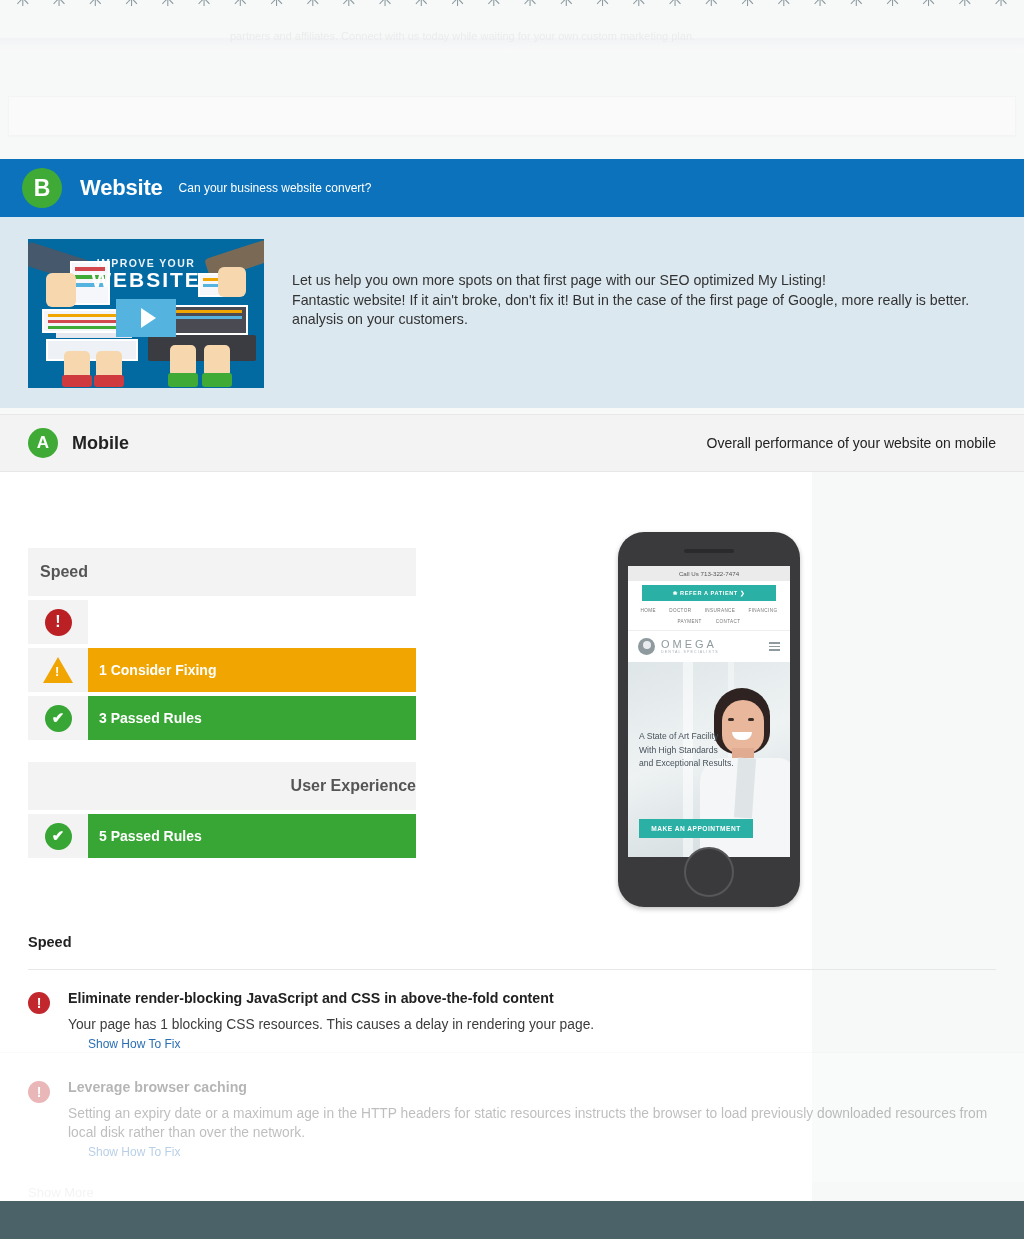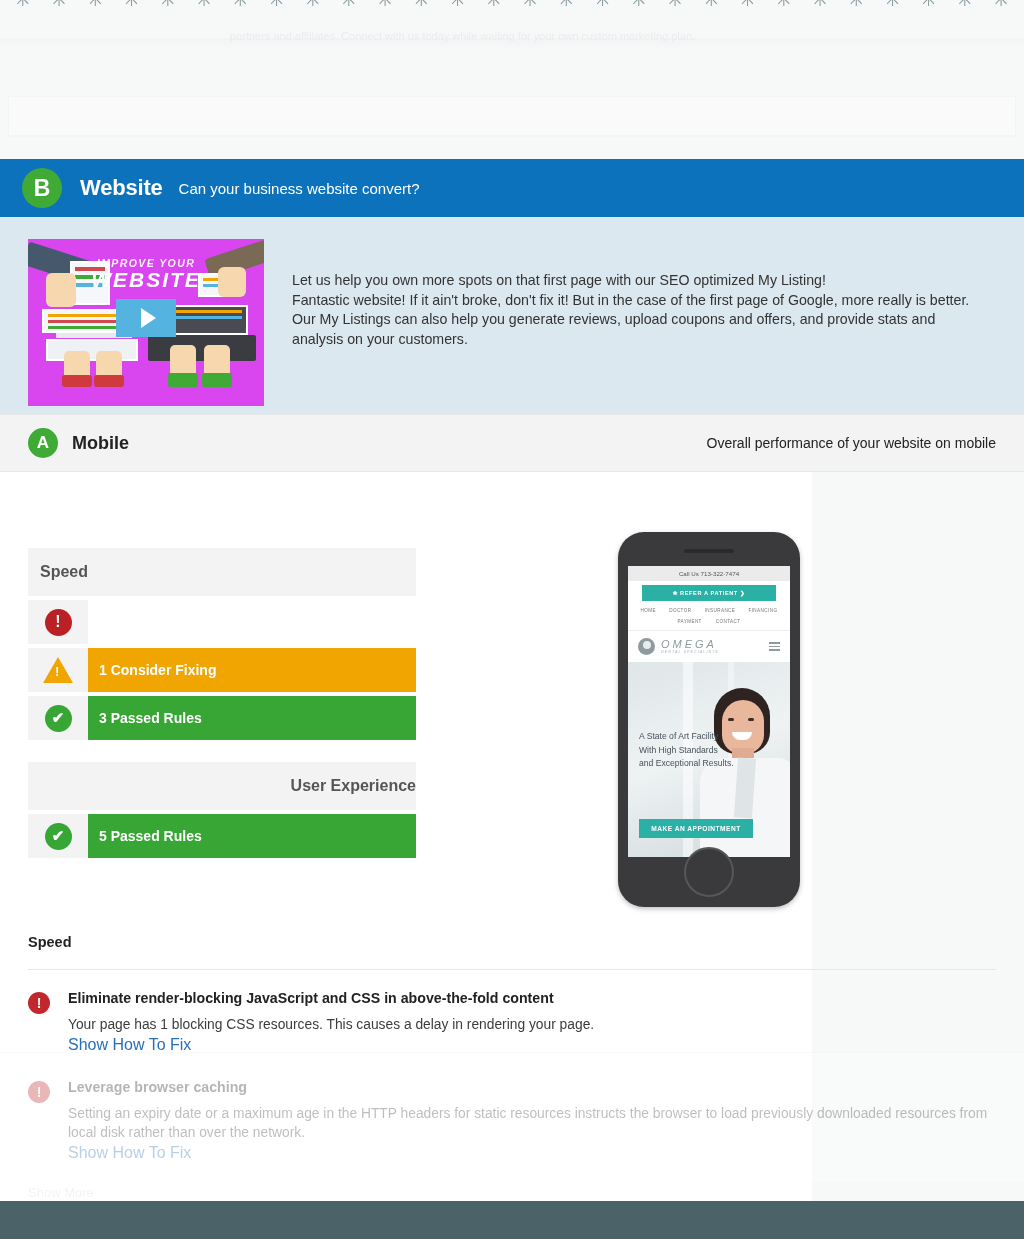--- a/index.html
+++ b/index.html
@@ -48,30 +48,30 @@
     width: 40px; height: 40px; border-radius: 50%;
     background: #3faa35; color: #fff;
     display: flex; align-items: center; justify-content: center;
     font-size: 23px; font-weight: bold; flex: 0 0 auto;
   }
   .badge.small { width: 30px; height: 30px; font-size: 17px; background: #3faa35; }
   .wsTitle {
     color: #fff; font-weight: bold; font-size: 22px;
     margin-left: 18px; letter-spacing: -.2px;
   }
-  .wsSub { color: #fff; font-size: 15px; margin-left: 16px; }
+  .wsSub { color: #fff; font-size: 12px; margin-left: 16px; }
 
   
   .ws-body {
     background: #dce8f0; padding: 22px 24px 20px 28px;
     display: flex; align-items: flex-start; min-height: 155px;
   }
   .video {
-    position: relative; width: 236px; height: 167px; flex: 0 0 auto;
-    background: #d946ef; overflow: hidden; font-style: italic;
+    position: relative; width: 236px; height: 149px; flex: 0 0 auto;
+    background: #0369a1; overflow: hidden;
   }
   .v-title {
     position: absolute; left: 0; right: 0; top: 18px; text-align: center;
     color: #fff; font-weight: bold; letter-spacing: 1.4px;
   }
   .v-t1 { font-size: 10.5px; opacity: .92; }
   .v-t2 { font-size: 21px; margin-top: -1px; letter-spacing: 2px; }
   .play-box {
     position: absolute; left: 88px; top: 60px; width: 60px; height: 38px;
     background: #55b3e0; display: flex; align-items: center; justify-content: center;
@@ -182,21 +182,21 @@
   .p-nav2 { display: flex; justify-content: center; gap: 14px; font-size: 4.6px; color: #777; margin-top: 6px; letter-spacing: .4px; }
   .p-logo-row {
     display: flex; align-items: center; padding: 7px 10px 7px 10px;
     border-top: 1px solid #eee; margin-top: 6px;
   }
   .p-logo-mark { width: 17px; height: 17px; border-radius: 50%; background: #8e9a9e; position: relative; flex:0 0 auto;}
   .p-logo-mark:after {
     content:''; position:absolute; left:4.5px; top:3px; width:8px; height:8px;
     border-radius:50%; background:#e9ecee;
   }
-  .p-logo-txt { margin-left: 6px; font-style: italic; }
+  .p-logo-txt { margin-left: 6px; }
   .p-omega { font-size: 11px; color: #8e9a9e; letter-spacing: 3px; line-height: 11px; }
   .p-omega-sub { font-size: 3.6px; color: #a8b2b6; letter-spacing: 1.1px; }
   .p-burger { margin-left: auto; width: 11px; }
   .p-burger i { display: block; height: 1.4px; background: #8e9a9e; margin: 2.2px 0; }
   .p-hero { position: relative; height: 198px; overflow: hidden; background: linear-gradient(160deg,#dfe6e8 0%,#eef2f3 45%,#cfd9dc 100%); }
   .p-hero-door { position:absolute; left:34%; top:0; width:10px; height:100%; background:rgba(255,255,255,.55); }
   .p-hero-door2 { position:absolute; left:62%; top:0; width:6px; height:100%; background:rgba(255,255,255,.4); }
   .p-person { position: absolute; right: -6px; top: 26px; width: 96px; height: 172px; }
   .p-hair { position:absolute; left: 14px; top: 0; width: 56px; height: 66px; background:#2e2320; border-radius: 28px 28px 22px 22px; }
   .p-face { position:absolute; left: 22px; top: 12px; width: 42px; height: 54px; background:#e8b79c; border-radius: 21px 21px 19px 19px; }
@@ -226,21 +226,21 @@
   .sd-hr { height: 1px; background: #e7e7e7; margin-top: 19px; }
   .sd-item { display: flex; padding-top: 20px; }
   .sd-ico { width: 40px; flex: 0 0 auto; padding-top: 2px; }
   .sd-dot {
     width: 22px; height: 22px; border-radius: 50%; background: #c2272d;
     color: #fff; font-weight: bold; font-size: 14px;
     display: flex; align-items: center; justify-content: center;
   }
   .sd-h { font-size: 14.2px; font-weight: bold; color: #222; }
   .sd-p { font-size: 13.8px; color: #3c3c3c; margin-top: 9px; line-height: 19px; }
-  .sd-link { font-size: 16px; color: #2a6fb5; display: inline-block; margin-top: 2px; cursor: pointer; }
+  .sd-link { font-size: 12px; color: #2a6fb5; display: inline-block; margin-top: 2px; cursor: pointer; margin-left: 20px; }
 
   .faded-card {
     position: absolute; left: 0; top: 1052px; width: 1024px; height: 130px;
     background: #fff; border-top: 1px solid #f1f1f1;
     opacity: .33;
   }
   .faded-inner { position: relative; padding: 26px 28px 0 28px; display: flex; }
 
   .show-more {
     position: absolute; left: 28px; top: 1185px; font-size: 13px;
@@ -340,21 +340,20 @@
         <div class="cuff c4"></div>
 
         <div class="play-box">
           <div class="play-tri"></div>
         </div>
       </div>
 
       <div class="ws-text">
         <div>Let us help you own more spots on that first page with our SEO optimized My Listing!</div>
         <div>Fantastic website! If it ain't broke, don't fix it! But in the case of the first page of Google, more really is better.</div>
-        <div>Our My Listings can also help you generate reviews, upload coupons and offers, and provide stats and</div>
         <div>analysis on your customers.</div>
       </div>
     </div>
   </div>
 
   <div class="mobile-head">
     <div class="badge small">A</div>
     <div class="mobile-title">Mobile</div>
     <div class="mobile-sub">Overall performance of your website on mobile</div>
   </div>

